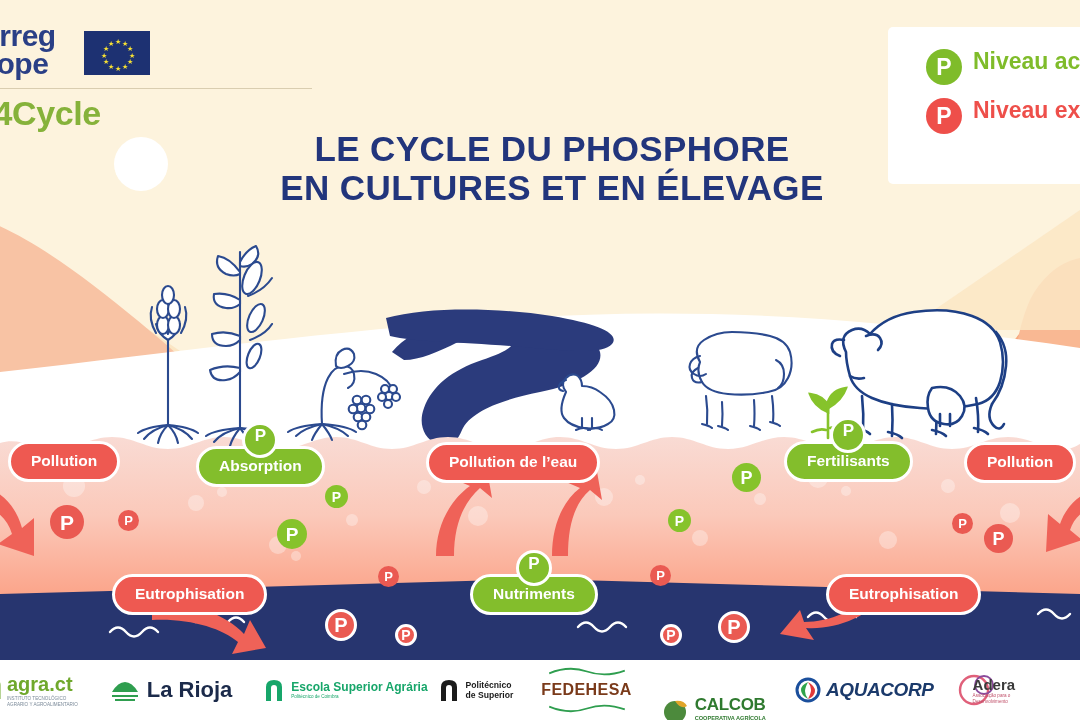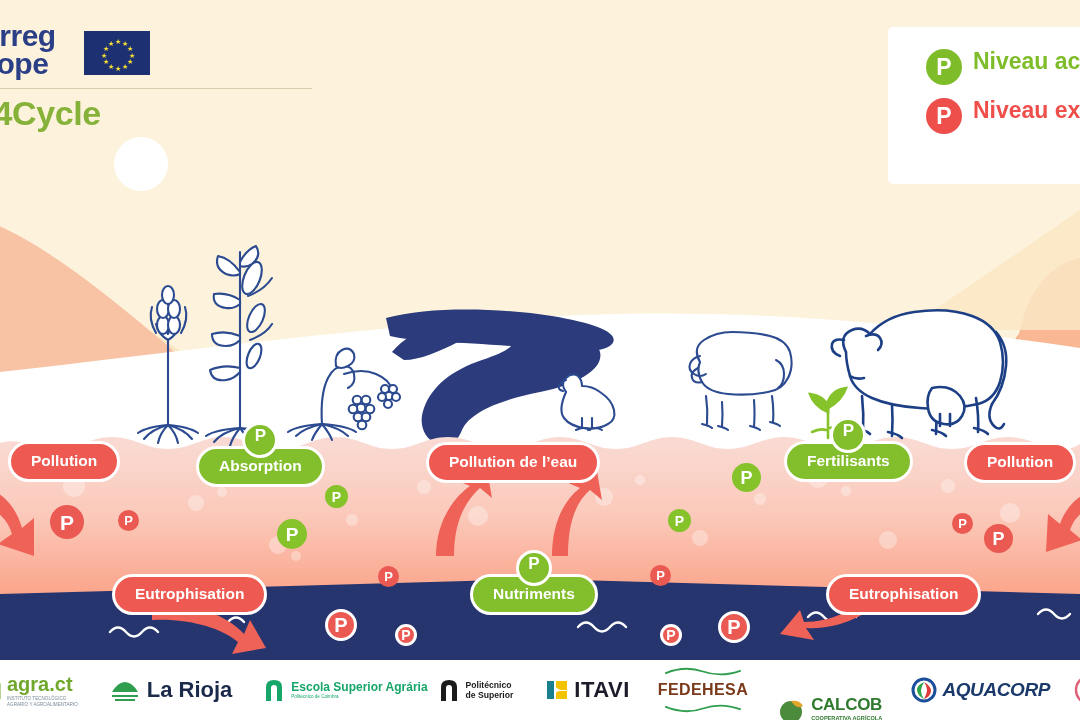--- a/index.html
+++ b/index.html
@@ -395,20 +395,22 @@
       <span class="eu-star" style="left:19px;top:27px;">★</span>
       <span class="eu-star" style="left:17px;top:21px;">★</span>
       <span class="eu-star" style="left:19px;top:14px;">★</span>
       <span class="eu-star" style="left:24px;top:9px;">★</span>
     </div>
   </div>
   <div class="header-rule"></div>
   <div class="brand-phos">Phos4Cycle</div>
 
   <div class="main-title">
+    <div>LE CYCLE DU PHOSPHORE</div>
+    <div>EN CULTURES ET EN ÉLEVAGE</div>
   </div>
 
   <div class="legend-card">
     <div class="legend-row">
       <div class="legend-badge green">P</div>
       <div class="legend-text green">Niveau acceptable</div>
     </div>
     <div class="legend-row">
       <div class="legend-badge red">P</div>
       <div class="legend-text red">Niveau excessif</div>
@@ -488,29 +490,20 @@
       </div>
       <svg width="24" height="26" viewBox="0 0 24 26" style="margin-left:4px;">
         <path d="M4 24 L4 10 q0 -7 8 -7 q8 0 8 7 L20 24 L15 24 L15 11 q0 -3 -3 -3 q-3 0 -3 3 L9 24 Z" fill="#1b1b1b"></path>
       </svg>
       <div class="logo-stack">
         <div class="logo-txt" style="font-size:8.6px;color:#1b1b1b;">Politécnico</div>
         <div class="logo-txt" style="font-size:8.6px;color:#1b1b1b;">de Superior</div>
       </div>
     </div>
 
-    <div class="logo" style="margin-left:32px;">
-      <svg width="24" height="26" viewBox="0 0 24 26">
-        <rect x="2" y="4" width="7" height="18" fill="#1a7f8f"></rect>
-        <path d="M11 4 L22 4 L22 13 L11 13 Z" fill="#f2c400"></path>
-        <path d="M11 14 L22 14 L22 22 L11 22 Z" fill="#f2c400"></path>
-        <path d="M9 9 L15 13 L9 17 Z" fill="#ffffff"></path>
-      </svg>
-      <div class="logo-txt" style="font-size:22px;color:#1b1b2a;letter-spacing:0.5px;">ITAVI</div>
-    </div>
 
     <div class="logo logo-stack" style="margin-left:28px;">
       <svg width="88" height="10" viewBox="0 0 88 10">
         <path d="M2 7 q22 -9 42 -2 q20 7 42 -1" fill="none" stroke="#2f9e4f" stroke-width="2"></path>
       </svg>
       <div class="logo-txt" style="font-size:16px;color:#7a3a1a;letter-spacing:0.4px;">FEDEHESA</div>
       <svg width="88" height="10" viewBox="0 0 88 10">
         <path d="M2 3 q22 9 42 2 q20 -7 42 1" fill="none" stroke="#2f9e4f" stroke-width="2"></path>
       </svg>
     </div>

